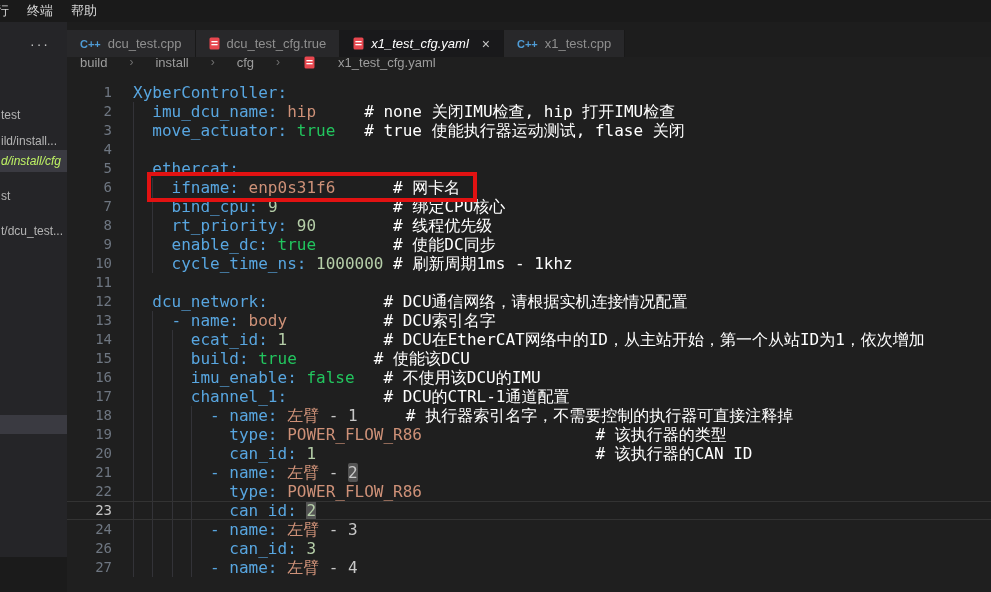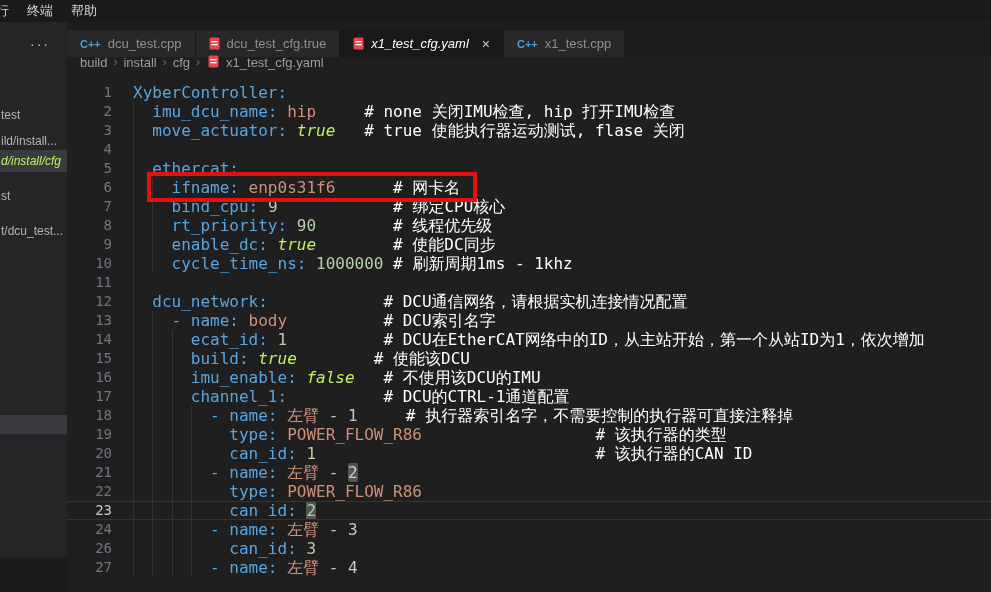--- a/index.html
+++ b/index.html
@@ -35,43 +35,43 @@
   .tab { display:flex; align-items:center; gap:7px; padding:0 13px; font-size:13px;
          color:#8f8f8f; background:#28282a; border-right:1px solid #191919; cursor:pointer;
          white-space:nowrap; }
   .tab.active { background:#19191b; color:#ffffff; font-style:italic; }
   .tab-close { margin-left:6px; color:#c8c8c8; font-size:14px; font-style:normal; }
   .cpp-ico { color:#4f9cd6; font-weight:bold; font-size:11px; font-style:normal;
              font-family:"Liberation Sans",sans-serif; }
   .yaml-ico { display:inline-block; width:11px; height:13px; flex:none; }
 
   
-  #breadcrumb { position:absolute; left:0; top:33px; width:924px; height:26px;
-                display:flex; align-items:flex-start; padding-left:13px; font-size:13px;
-                color:#9d9d9d; gap:4px; }
+  #breadcrumb { position:absolute; left:0; top:27px; width:924px; height:26px;
+                display:flex; align-items:center; padding-left:13px; font-size:13px;
+                color:#9d9d9d; gap:20px; }
   .crumb-sep { color:#6f6f6f; font-size:12px; padding:0 2px; }
   #breadcrumb .yaml-ico { margin:0 3px 0 2px; }
 
   
   #code { position:absolute; left:0; top:61px; width:924px; height:509px;
           font-family:"DejaVu Sans Mono","Liberation Mono",monospace; font-size:16px; }
   .cline { position:relative; display:flex; height:19px; line-height:19px; width:924px; }
   .cline.current { border-top:1px solid #333333; border-bottom:1px solid #333333;
                    height:19px; line-height:17px; }
   .lnum { width:45px; flex:none; text-align:right; color:#6e7681; font-size:14px;
           padding-right:0; }
   .cline.current .lnum { color:#c6c6c6; }
   .ltext { position:relative; flex:1; white-space:pre; padding-left:21px; color:#d4d4d4;
            overflow:hidden; }
   .guide { position:absolute; top:0; width:1px; height:19px; background:#333338; }
 
   .tk-key { color:#58a6e0; }
   .tk-str { color:#ce9178; }
   .tk-num { color:#b5cea8; }
-  .tk-bool { color:#bef264;font-style:italic; }
+  .tk-bool { color:#22c55e; }
   .tk-cmt { color:#ffffff; }
   .tk-pun { color:#c8c8c8; }
   .occ { background:rgba(255,255,255,0.24); border-radius:2px; }
 
   
   #annotation-box { position:absolute; left:147px; top:172px; width:330px; height:30px;
                     border:4px solid #e21212; z-index:50; pointer-events:none; }
 </style>
 </head>
 <body>

